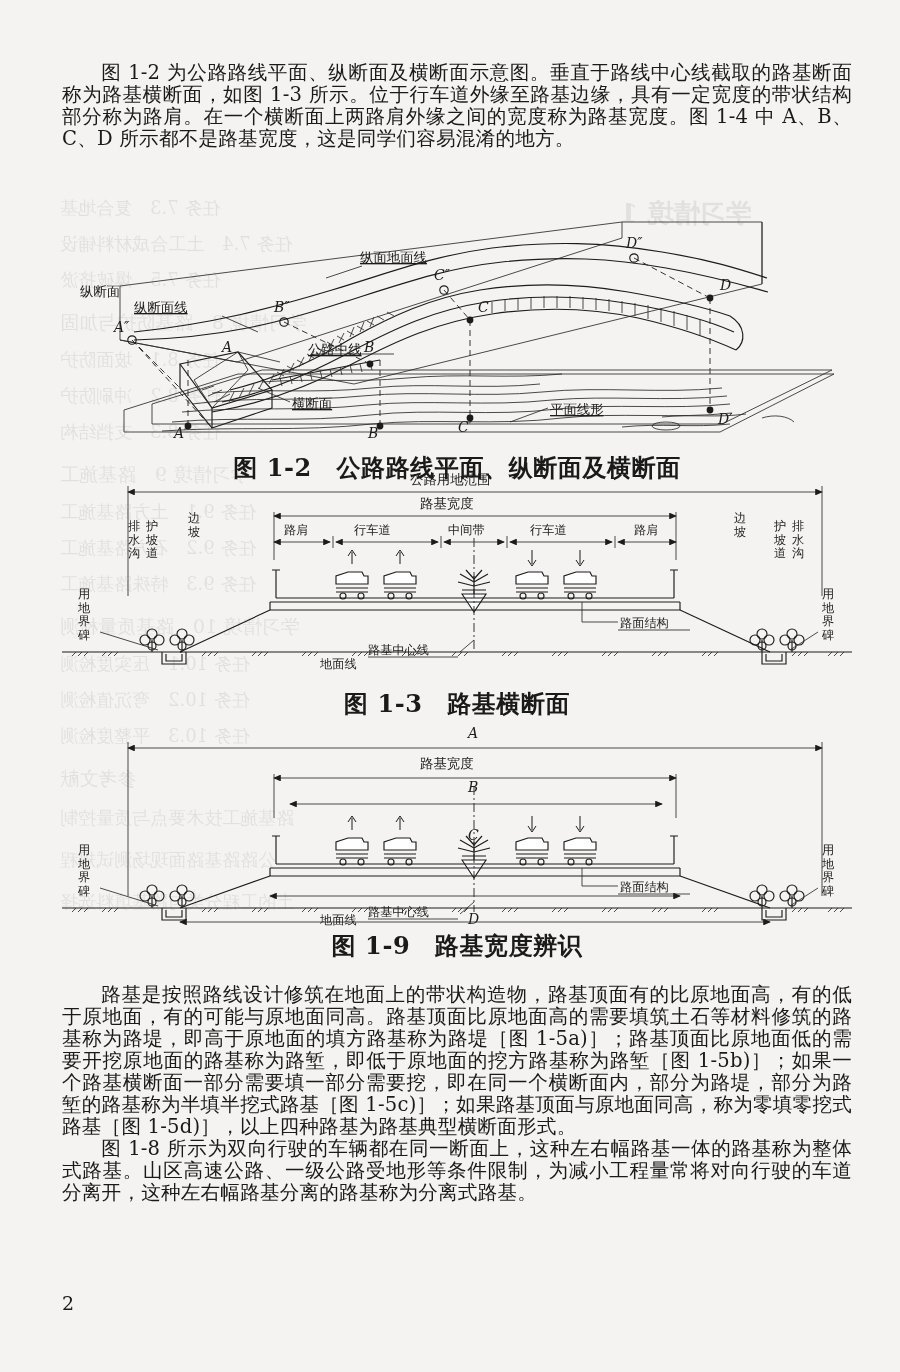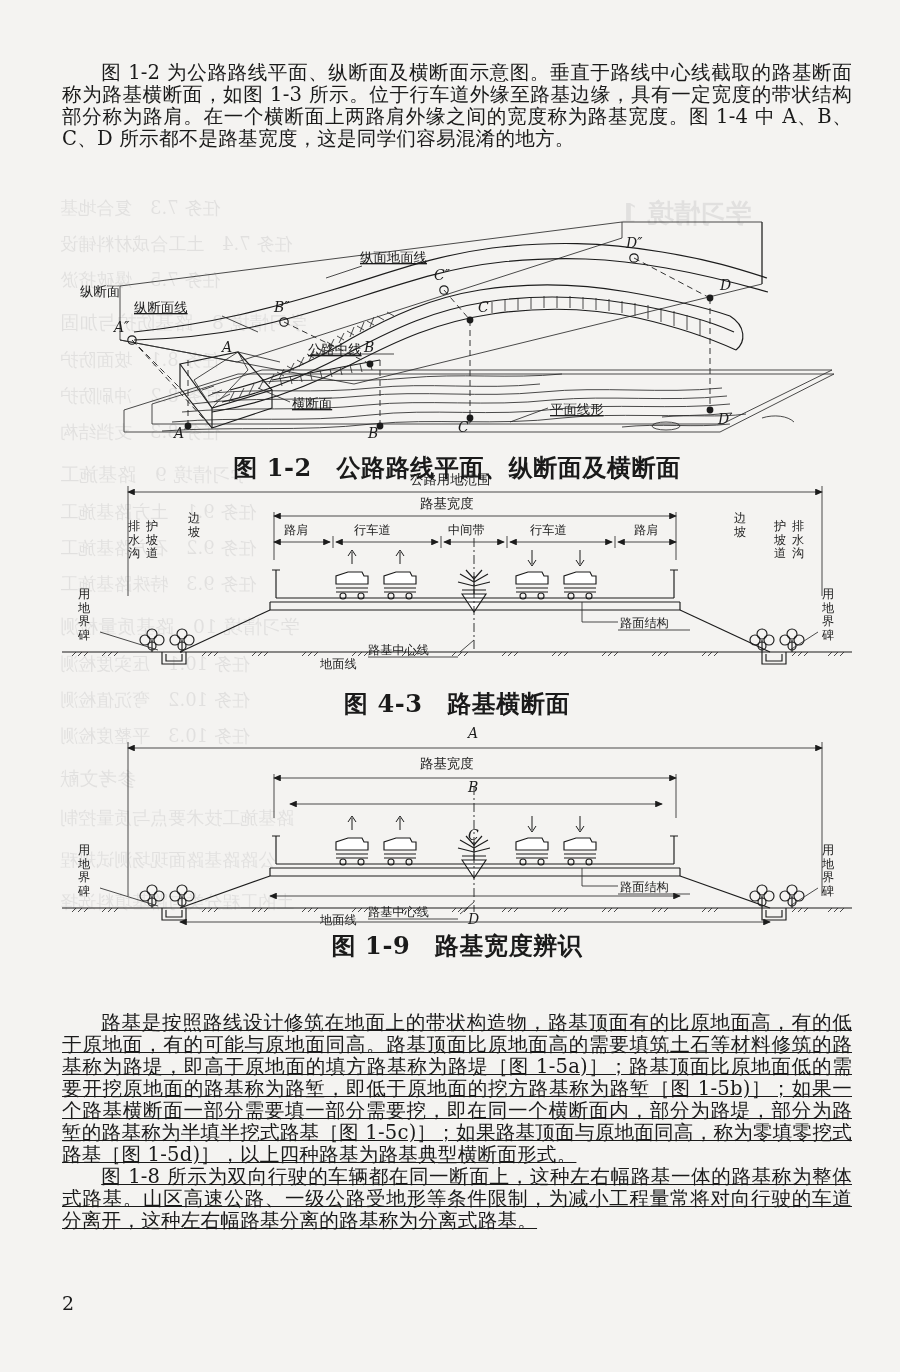--- a/index.html
+++ b/index.html
@@ -410,21 +410,21 @@
       <line class="thin" x1="38" y1="160" x2="96" y2="178"></line>
 
       <text class="lbl-s" x="672" y="50"><tspan x="672" y="50" font-size="12.2">边</tspan><tspan x="672" y="63.6" font-size="12.2">坡</tspan></text>
       <text class="lbl-s" x="712" y="58"><tspan x="712" y="58" font-size="12.2">护</tspan><tspan x="712" y="71.6" font-size="12.2">坡</tspan><tspan x="712" y="85.2" font-size="12.2">道</tspan></text>
       <text class="lbl-s" x="730" y="58"><tspan x="730" y="58" font-size="12.2">排</tspan><tspan x="730" y="71.6" font-size="12.2">水</tspan><tspan x="730" y="85.2" font-size="12.2">沟</tspan></text>
       <text class="lbl-s" x="760" y="126"><tspan x="760" y="126" font-size="12.2">用</tspan><tspan x="760" y="139.6" font-size="12.2">地</tspan><tspan x="760" y="153.2" font-size="12.2">界</tspan><tspan x="760" y="166.8" font-size="12.2">碑</tspan></text>
       <line class="thin" x1="756" y1="160" x2="728" y2="178"></line>
     </svg>
   </div>
 
-  <div class="figwrap cap" style="top:688px;">图 4-3　路基横断面</div>
+  <div class="figwrap cap" style="top:688px;">图 1-3　路基横断面</div>
 
   <div class="figwrap" style="top:726px;">
     <svg width="790" height="200" viewBox="0 0 790 200">
 
       <text class="ital" x="406" y="12">A</text>
       <line class="thin" x1="66" y1="22" x2="760" y2="22" marker-start="url(#ahs)" marker-end="url(#ah)"></line>
       <line class="thin" x1="66" y1="16" x2="66" y2="170"></line>
       <line class="thin" x1="760" y1="16" x2="760" y2="170"></line>
 
       <text class="lbl" x="358" y="42">路基宽度</text>
@@ -544,19 +544,19 @@
 
       <text class="lbl-s" x="16" y="128"><tspan x="16" y="128" font-size="12.2">用</tspan><tspan x="16" y="141.6" font-size="12.2">地</tspan><tspan x="16" y="155.2" font-size="12.2">界</tspan><tspan x="16" y="168.8" font-size="12.2">碑</tspan></text>
       <line class="thin" x1="38" y1="162" x2="96" y2="180"></line>
       <text class="lbl-s" x="760" y="128"><tspan x="760" y="128" font-size="12.2">用</tspan><tspan x="760" y="141.6" font-size="12.2">地</tspan><tspan x="760" y="155.2" font-size="12.2">界</tspan><tspan x="760" y="168.8" font-size="12.2">碑</tspan></text>
       <line class="thin" x1="756" y1="162" x2="728" y2="180"></line>
     </svg>
   </div>
 
   <div class="figwrap cap" style="top:930px;">图 1-9　路基宽度辨识</div>
 
-  <div class="col" style="top:1012px;text-decoration:underline;">
+  <div class="col" style="top:984px;">
     <p class="body indent">路基是按照路线设计修筑在地面上的带状构造物，路基顶面有的比原地面高，有的低于原地面，有的可能与原地面同高。路基顶面比原地面高的需要填筑土石等材料修筑的路基称为路堤，即高于原地面的填方路基称为路堤［图 1-5a)］；路基顶面比原地面低的需要开挖原地面的路基称为路堑，即低于原地面的挖方路基称为路堑［图 1-5b)］；如果一个路基横断面一部分需要填一部分需要挖，即在同一个横断面内，部分为路堤，部分为路堑的路基称为半填半挖式路基［图 1-5c)］；如果路基顶面与原地面同高，称为零填零挖式路基［图 1-5d)］，以上四种路基为路基典型横断面形式。</p>
     <p class="body indent">图 1-8 所示为双向行驶的车辆都在同一断面上，这种左右幅路基一体的路基称为整体式路基。山区高速公路、一级公路受地形等条件限制，为减小工程量常将对向行驶的车道分离开，这种左右幅路基分离的路基称为分离式路基。</p>
   </div>
 
   <div class="pg">2</div>
 </div>
 
 </body></html>

